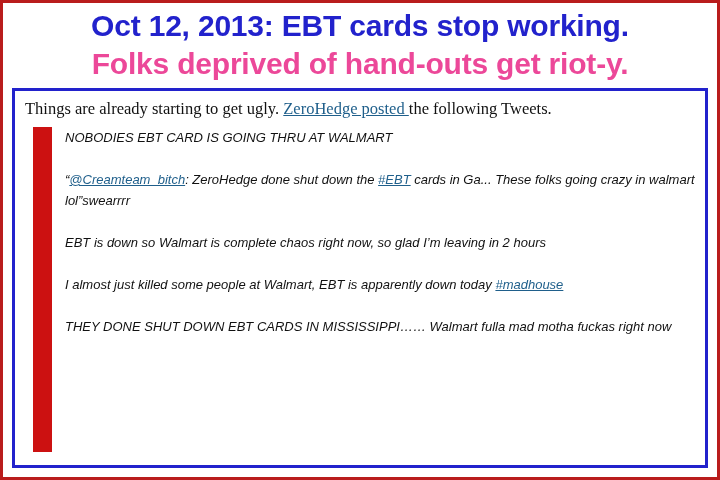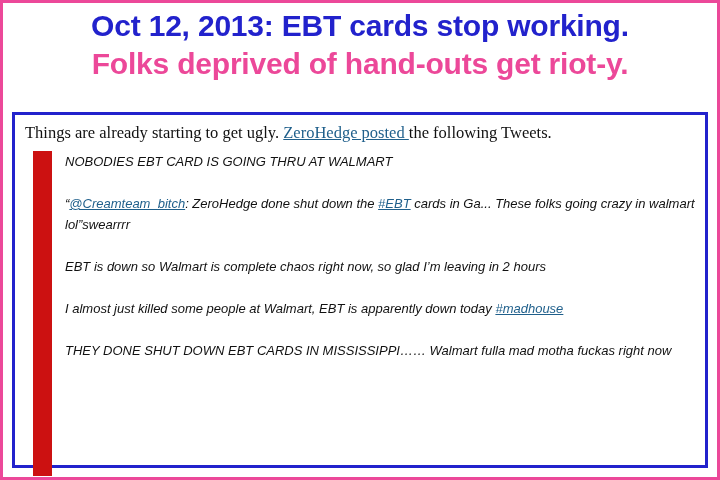--- a/index.html
+++ b/index.html
@@ -13,21 +13,21 @@
     overflow: hidden;
     font-family: "Liberation Serif", serif;
   }
 
   #slide {
     position: relative;
     box-sizing: border-box;
     width: 720px;
     height: 480px;
     background: #ffffff;
-    border: 3px solid #ec4899;
+    border: 3px solid #b91c1c;
     padding: 0;
   }
 
   
   #header {
     box-sizing: border-box;
     width: 100%;
     padding: 4px 6px 2px 6px;
     text-align: center;
     background: #ffffff;
@@ -47,21 +47,20 @@
   #body-box {
     box-sizing: border-box;
     position: absolute;
     left: 9px;
     right: 9px;
     top: 85px;
     bottom: 9px;
     border: 3px solid #2222cc;
     background: #ffffff;
     padding: 7px 10px 16px 10px;
-    margin-top: 24px;
   }
 
   #intro-line {
     font-family: "Liberation Serif", serif;
     font-size: 16.5px;
     line-height: 21px;
     color: #111111;
     margin: 0 0 8px 0;
     white-space: nowrap;
   }

